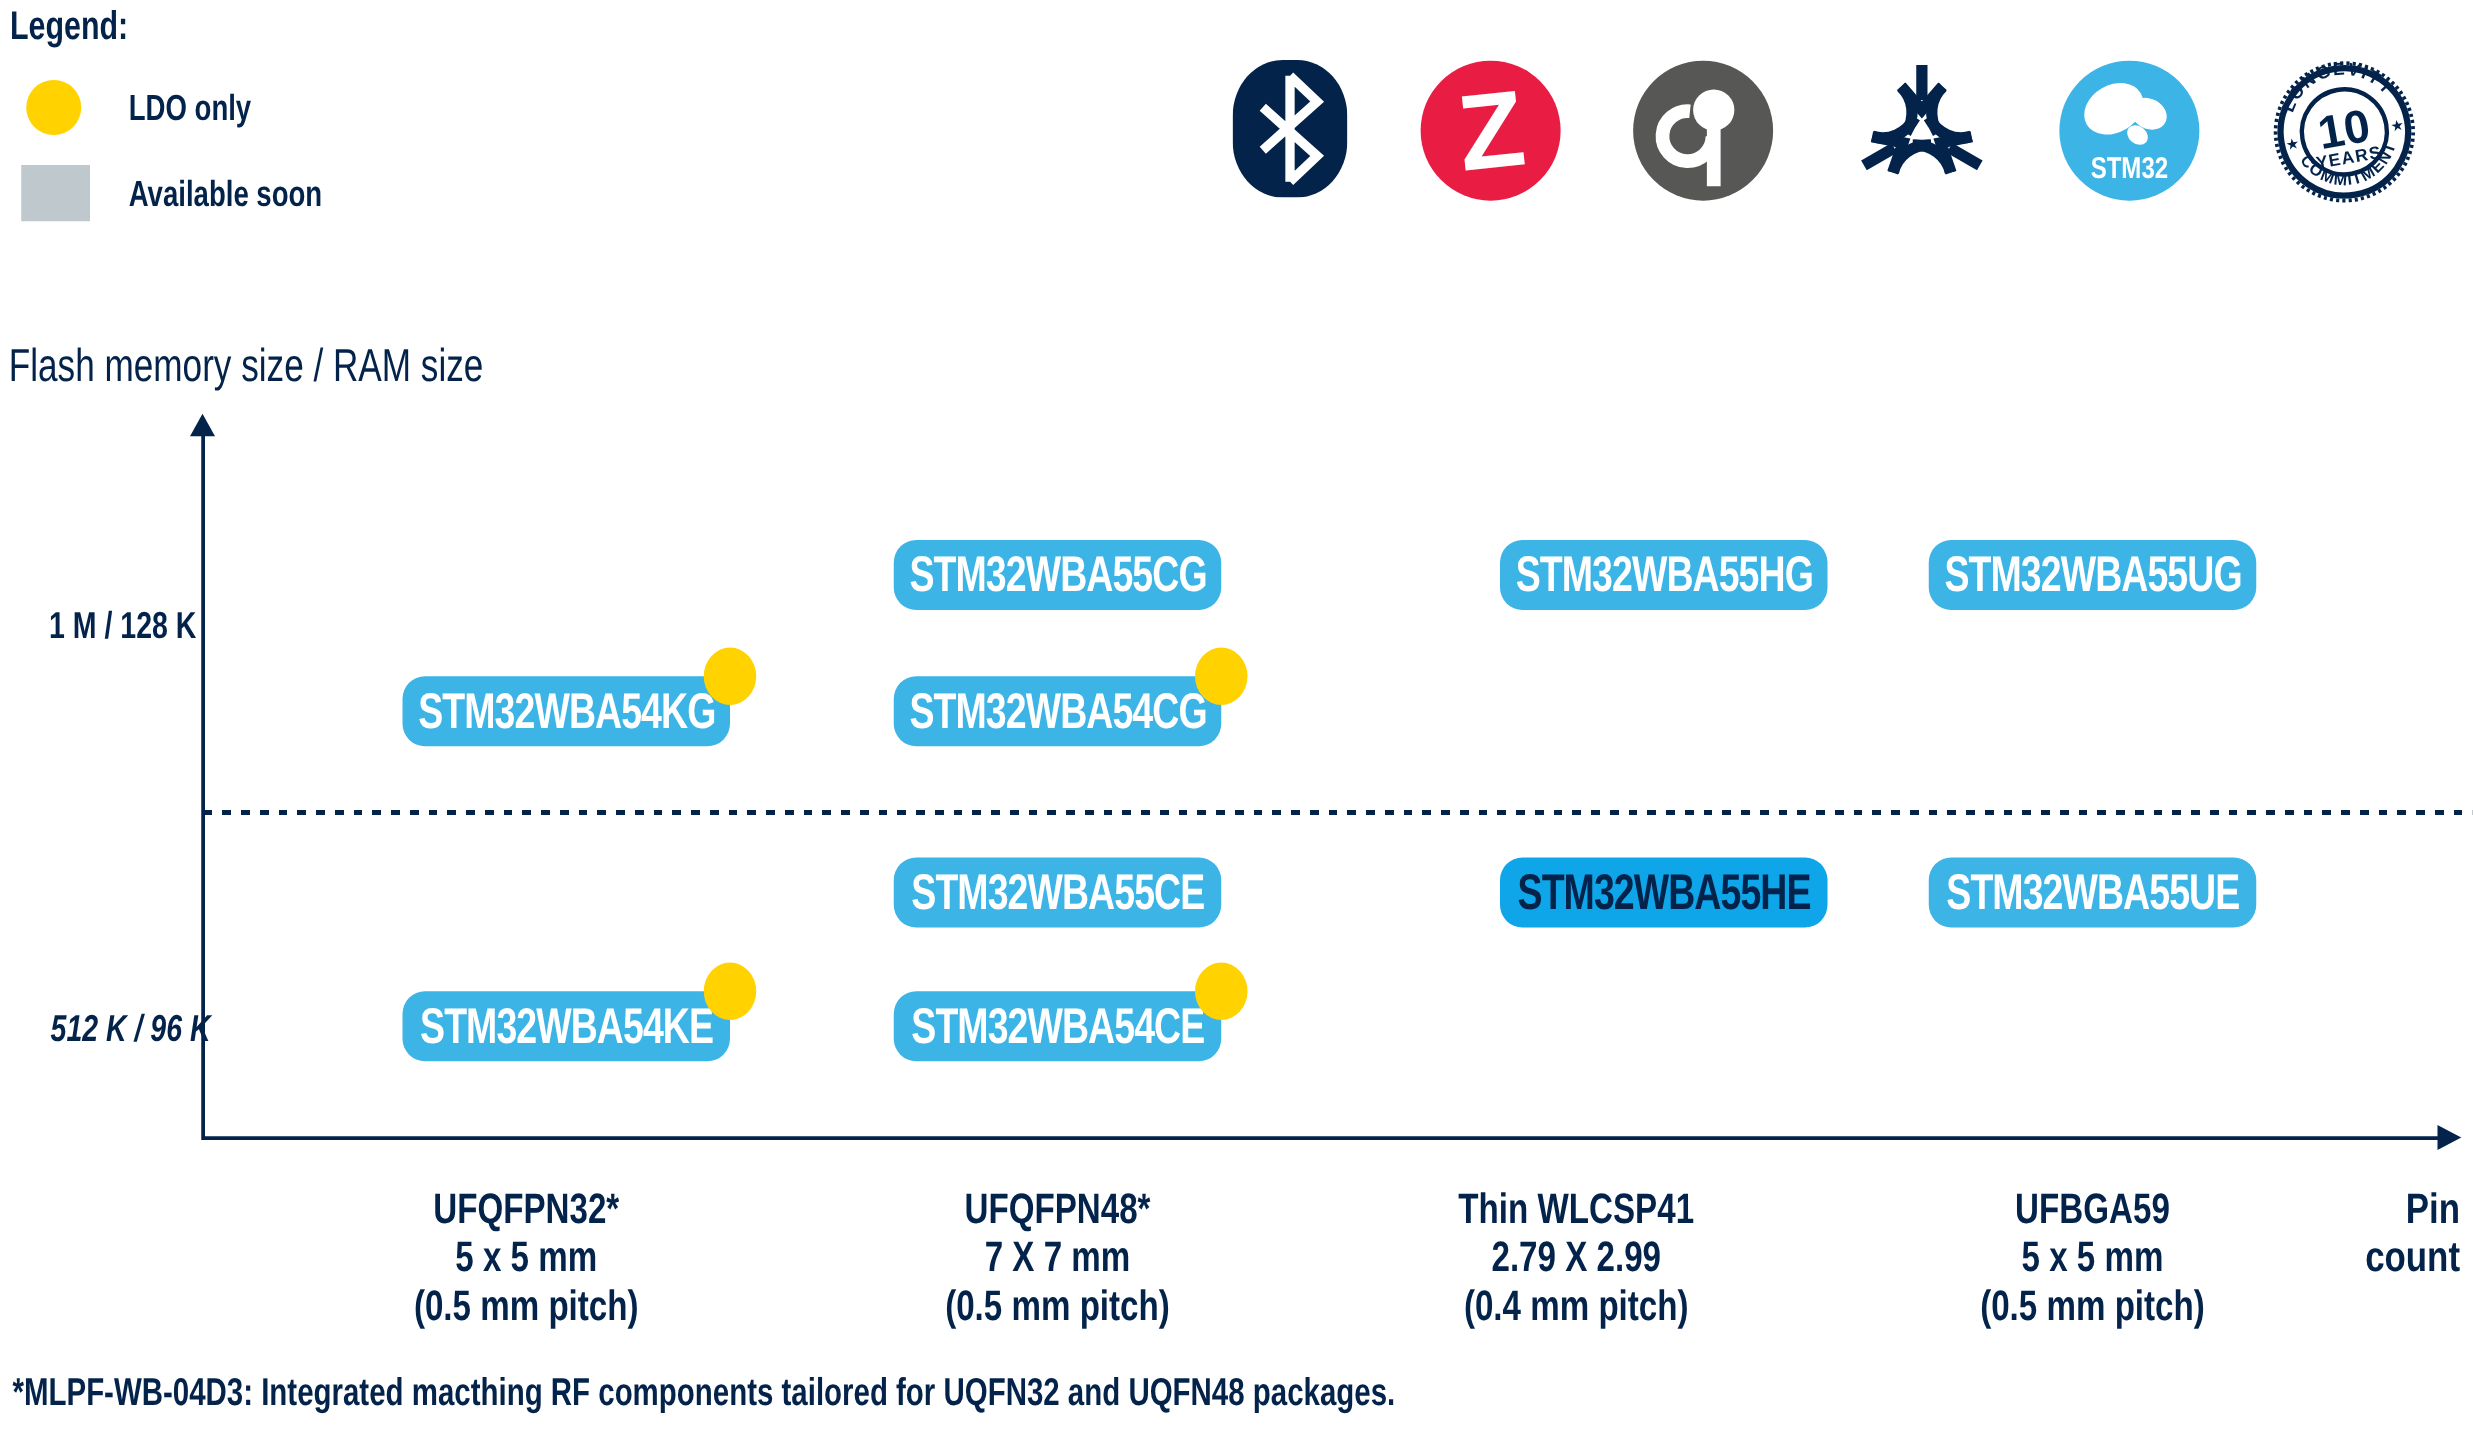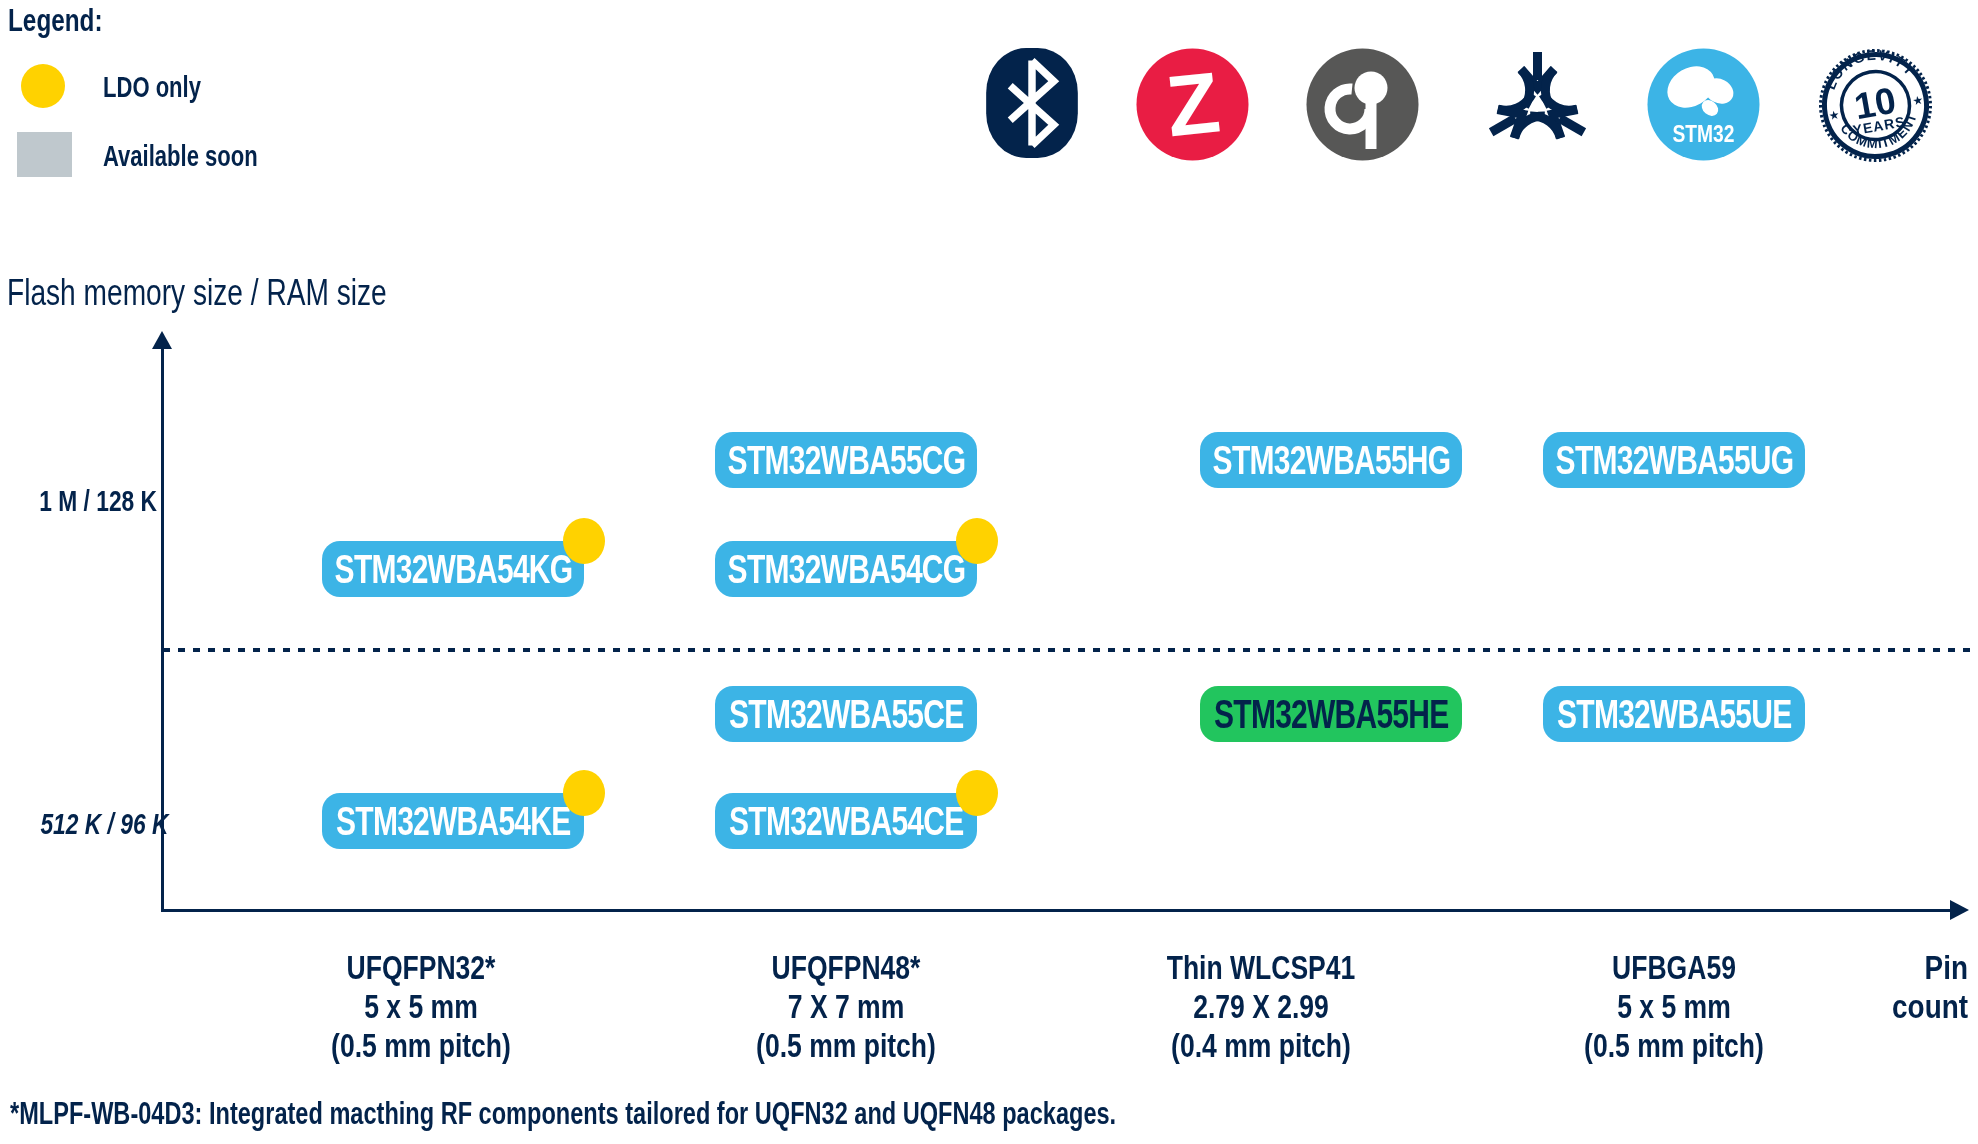--- a/index.html
+++ b/index.html
@@ -31,21 +31,21 @@
             background:repeating-linear-gradient(90deg,#03234B 0 7px,transparent 7px 15px);}
 
   .ylab{width:160px;left:0;text-align:center;font-size:30px;font-weight:bold;}
   .ylab .cond{transform-origin:right center;}
   .yl1{top:484px;} .yl2{top:807px;font-style:italic;}
 
   .box{position:absolute;width:262px;height:56px;background:#3CB4E6;display:flex;
        align-items:center;justify-content:center;border-radius:18px;}
   .box span{color:#fff;font-size:40px;font-weight:bold;letter-spacing:-1px;
             transform:scaleX(.75);transform-origin:center;white-space:nowrap;}
-  .box.gray{background:#22c55e;}
+  .box.gray{background:#0ea5e9;}
   .box.gray span{color:#03234B;}
   .c1{left:290px;margin-left:32px;} .c2{left:715px;} .c3{left:1176px;margin-left:24px;} .c4{left:1543px;}
   .r1{top:432px;} .r2{top:541px;} .r3{top:686px;align-items:center;} .r4{top:793px;}
   .dot{position:absolute;width:42px;height:46px;border-radius:50%;background:#FFD200;
        right:-21px;top:-23px;}
 
   .pkg{position:absolute;top:948px;width:340px;text-align:center;font-size:34px;
        font-weight:bold;line-height:39px;transform:scaleX(.78);transform-origin:center top;}
   .p1{left:251px;} .p2{left:676px;} .p3{left:1091px;} .p4{left:1504px;}
   .pincount{left:1818px;top:948px;width:150px;text-align:right;font-size:34px;

